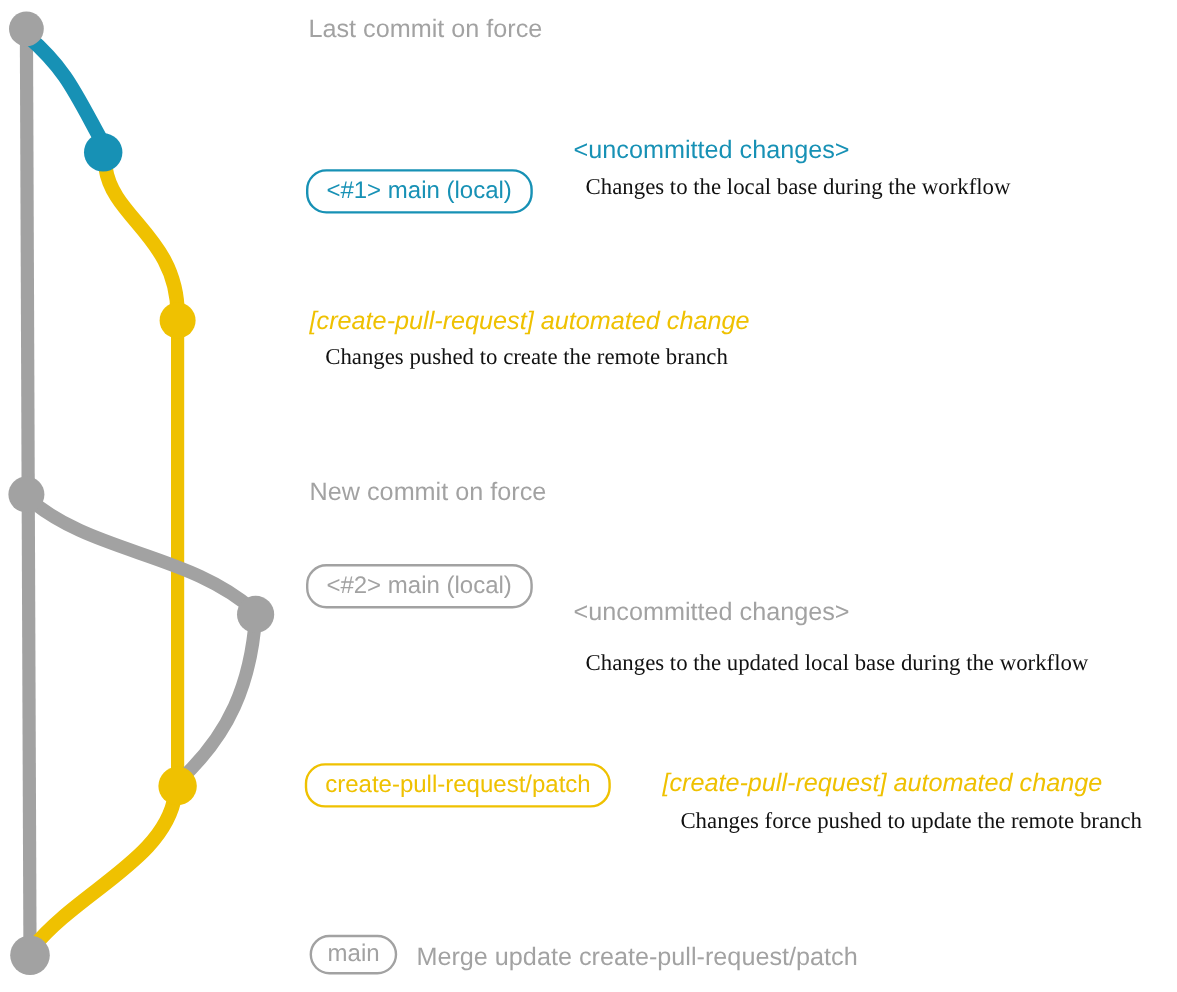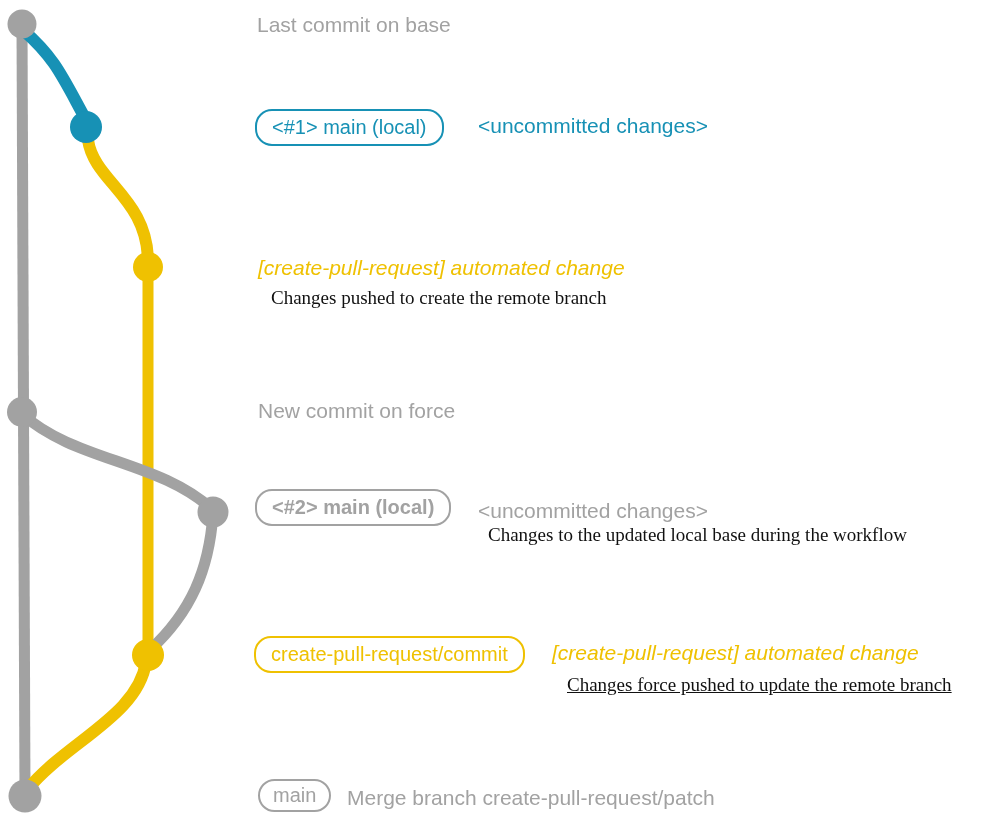--- a/index.html
+++ b/index.html
@@ -45,21 +45,21 @@
     position: absolute;
     white-space: nowrap;
     display: inline-block;
     font-size: 20px;
     line-height: 23px;
     padding: 5px 15px;
     border-radius: 17px;
     border: 2px solid;
     background: transparent;
   }
-  .badge-blue   { color: var(--c-blue);   border-color: var(--c-blue); }
+  .badge-blue   { color: var(--c-blue);   border-color: var(--c-blue); margin-top: 32px; }
   .badge-gray   { color: var(--c-gray);   border-color: var(--c-gray); }
   .badge-yellow { color: var(--c-yellow); border-color: var(--c-yellow); }
   .badge-small  { padding: 3px 13px; }
 </style>
 </head>
 <body>
 
 <div class="canvas">
 
   <svg class="graph-svg" width="981" height="827" viewBox="0 0 981 827">
@@ -80,34 +80,35 @@
 
     <circle cx="22" cy="24" r="14.5" class="fill-gray"></circle>
     <circle cx="86" cy="127" r="16" class="fill-blue"></circle>
     <circle cx="148" cy="267" r="15" class="fill-yellow"></circle>
     <circle cx="22" cy="412" r="15" class="fill-gray"></circle>
     <circle cx="213" cy="512" r="15.5" class="fill-gray"></circle>
     <circle cx="148" cy="655" r="16" class="fill-yellow"></circle>
     <circle cx="25" cy="796" r="16.5" class="fill-gray"></circle>
   </svg>
 
-  <div class="label gray-text" style="left:257px; top:13px;">Last commit on base</div>
+  <div class="label gray-text" style="left:257px; top:13px;">Last commit on force</div>
 
   <div class="badge badge-blue" style="left:255px; top:109px;">&lt;#1&gt; main (local)</div>
   <div class="label blue-text" style="left:478px; top:114px;">&lt;uncommitted changes&gt;</div>
+  <div class="serif-note" style="left:488px; top:146px;">Changes to the local base during the workflow</div>
 
   <div class="label yellow-text" style="left:258px; top:256px;">[create-pull-request] automated change</div>
   <div class="serif-note" style="left:271px; top:287px;text-align:center;">Changes pushed to create the remote branch</div>
 
   <div class="label gray-text" style="left:258px; top:399px;">New commit on force</div>
 
-  <div class="badge badge-gray" style="left:255px; top:489px;font-weight:bold;">&lt;#2&gt; main (local)</div>
+  <div class="badge badge-gray" style="left:255px; top:470px;">&lt;#2&gt; main (local)</div>
   <div class="label gray-text" style="left:478px; top:499px;">&lt;uncommitted changes&gt;</div>
-  <div class="serif-note" style="left:488px; top:524px;">Changes to the updated local base during the workflow</div>
+  <div class="serif-note" style="left:488px; top:542px;">Changes to the updated local base during the workflow</div>
 
-  <div class="badge badge-yellow" style="left:254px; top:636px;">create-pull-request/commit</div>
+  <div class="badge badge-yellow" style="left:254px; top:636px;">create-pull-request/patch</div>
   <div class="label yellow-text" style="left:552px; top:641px;">[create-pull-request] automated change</div>
-  <div class="serif-note" style="left:567px; top:674px;text-decoration:underline;">Changes force pushed to update the remote branch</div>
+  <div class="serif-note" style="left:567px; top:674px;">Changes force pushed to update the remote branch</div>
 
   <div class="badge badge-gray badge-small" style="left:258px; top:779px;">main</div>
-  <div class="label gray-text" style="left:347px; top:786px;">Merge branch create-pull-request/patch</div>
+  <div class="label gray-text" style="left:347px; top:786px;">Merge update create-pull-request/patch</div>
 
 </div>
 
 </body></html>

